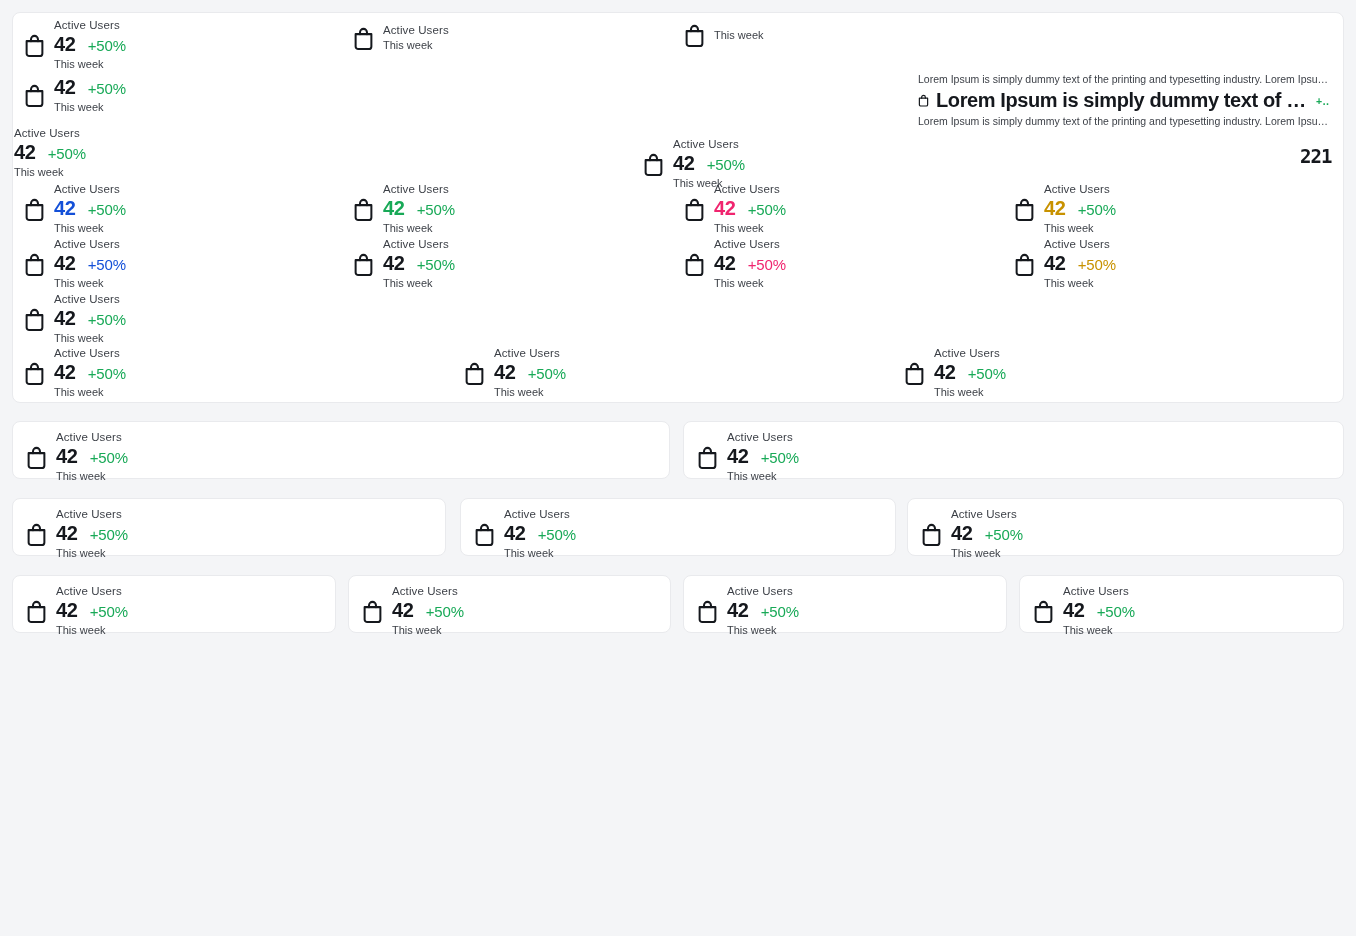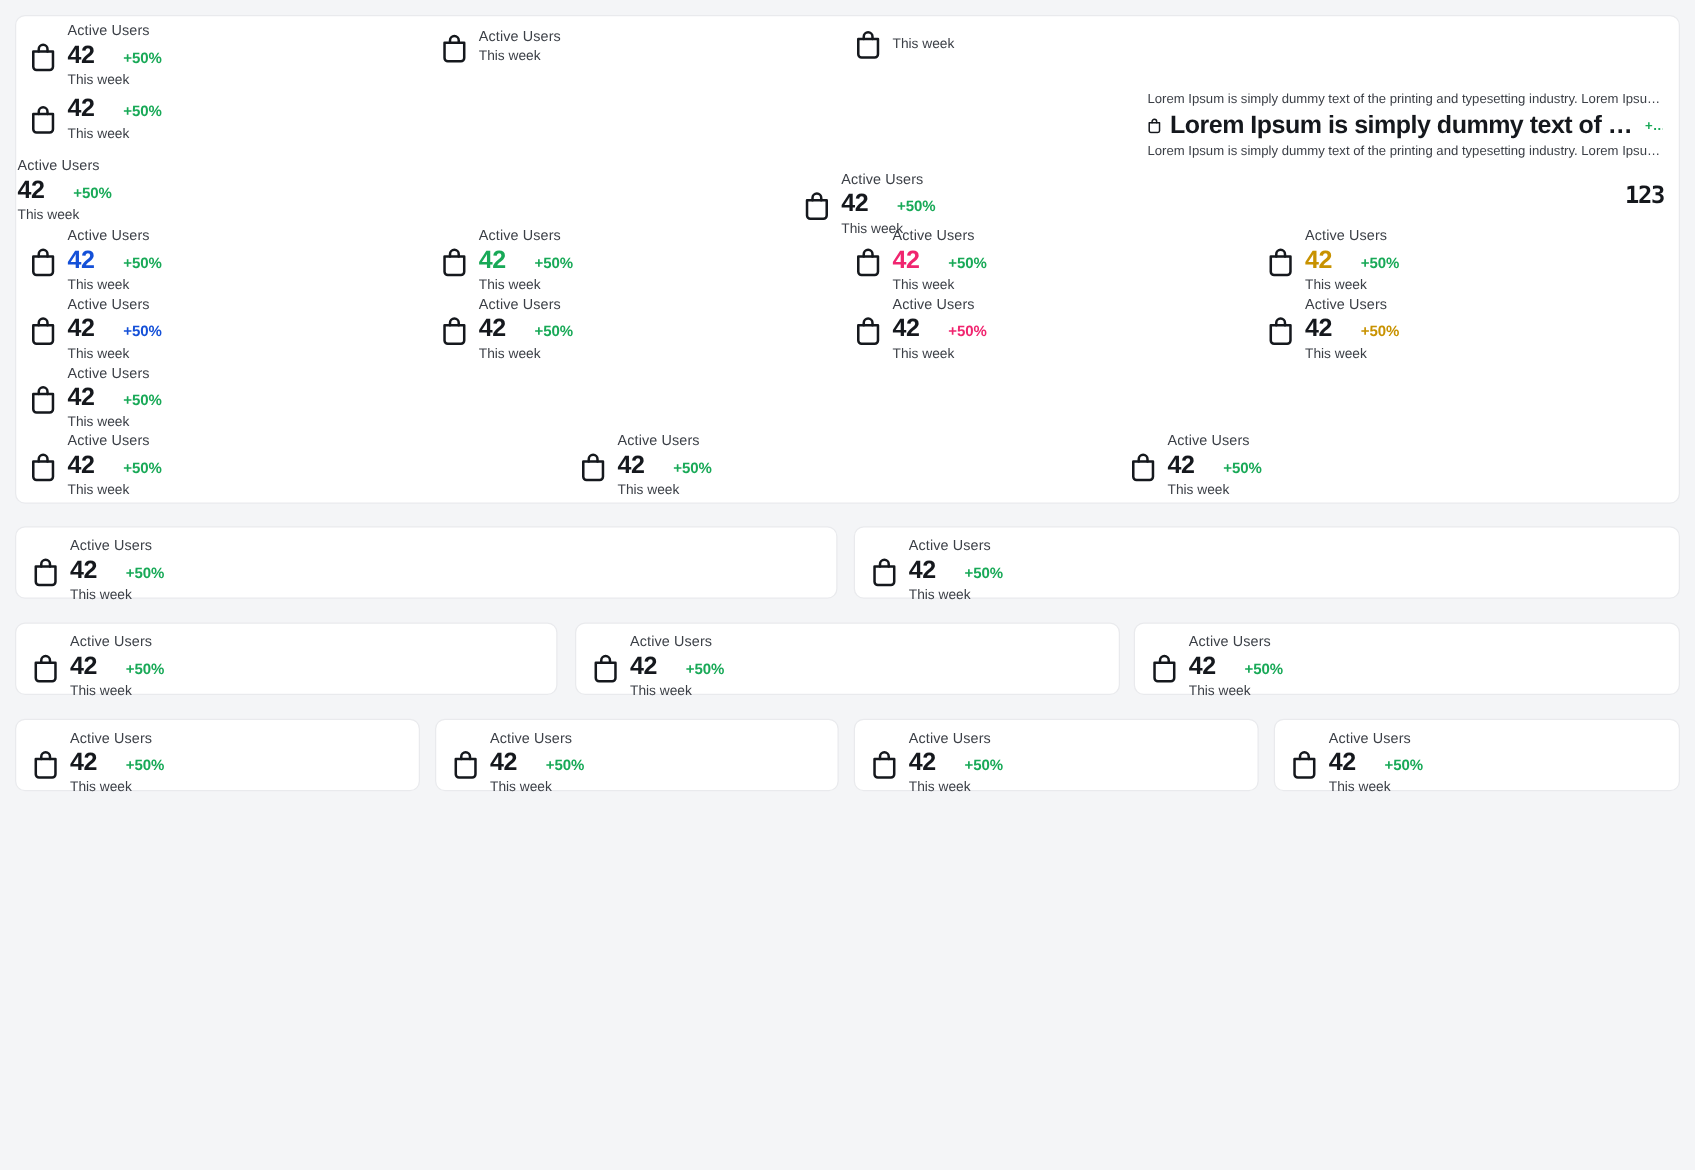--- a/index.html
+++ b/index.html
@@ -36,32 +36,32 @@
   .stat .label {
     font-size: 11.5px;
     line-height: 15px;
     color: #3b3f46;
     letter-spacing: .1px;
     white-space: nowrap;
   }
   .stat .valrow {
     display: flex;
     align-items: baseline;
-    gap: 23px;
+    gap: 12px;
     line-height: 22px;
   }
   .stat .value {
     font-size: 20px;
     font-weight: bold;
     color: #15181d;
     letter-spacing: -.3px;
   }
   .stat .delta {
-    font-size: 12px;
-    font-weight: bold;
+    font-size: 15px;
+    font-weight: normal;
     color: #18a957;
     letter-spacing: -.1px;
   }
   .stat .caption {
     font-size: 11px;
     line-height: 15px;
     color: #3b3f46;
     white-space: nowrap;
   }
   
@@ -412,21 +412,21 @@
           <path d="M3 9 h18 v14 a3 3 0 0 1 -3 3 H6 a3 3 0 0 1 -3 -3 z"></path>
           <path d="M8 9 V7 a4 4 0 0 1 8 0 v2"></path>
         </svg>
       </span>
       <span class="lorem-head">Lorem Ipsum is simply dummy text of the print…</span>
       <span class="lorem-delta">+…</span>
     </div>
     <div class="lorem-small">Lorem Ipsum is simply dummy text of the printing and typesetting industry. Lorem Ipsum has …</div>
   </div>
 
-  <div class="mono-number" style="left:1300px; top:145px;">123</div>
+  <div class="mono-number" style="left:1300px; top:145px;">221</div>
 
   <div id="card-rows">
       <div class="card" style="left: 12px; top: 421px; width: 658px; height: 58px;">
         <div class="stat " style="left: 13px; top: 8px; position: absolute;">
           <span class="bagwrap">
             <svg class="bag" width="21" height="25" viewBox="0 0 24 28" fill="none" stroke="#15181d" stroke-width="2.3" stroke-linecap="round" stroke-linejoin="round">
               <path d="M3 9 h18 v14 a3 3 0 0 1 -3 3 H6 a3 3 0 0 1 -3 -3 z"></path>
               <path d="M8 9 V7 a4 4 0 0 1 8 0 v2"></path>
             </svg>
           </span>

